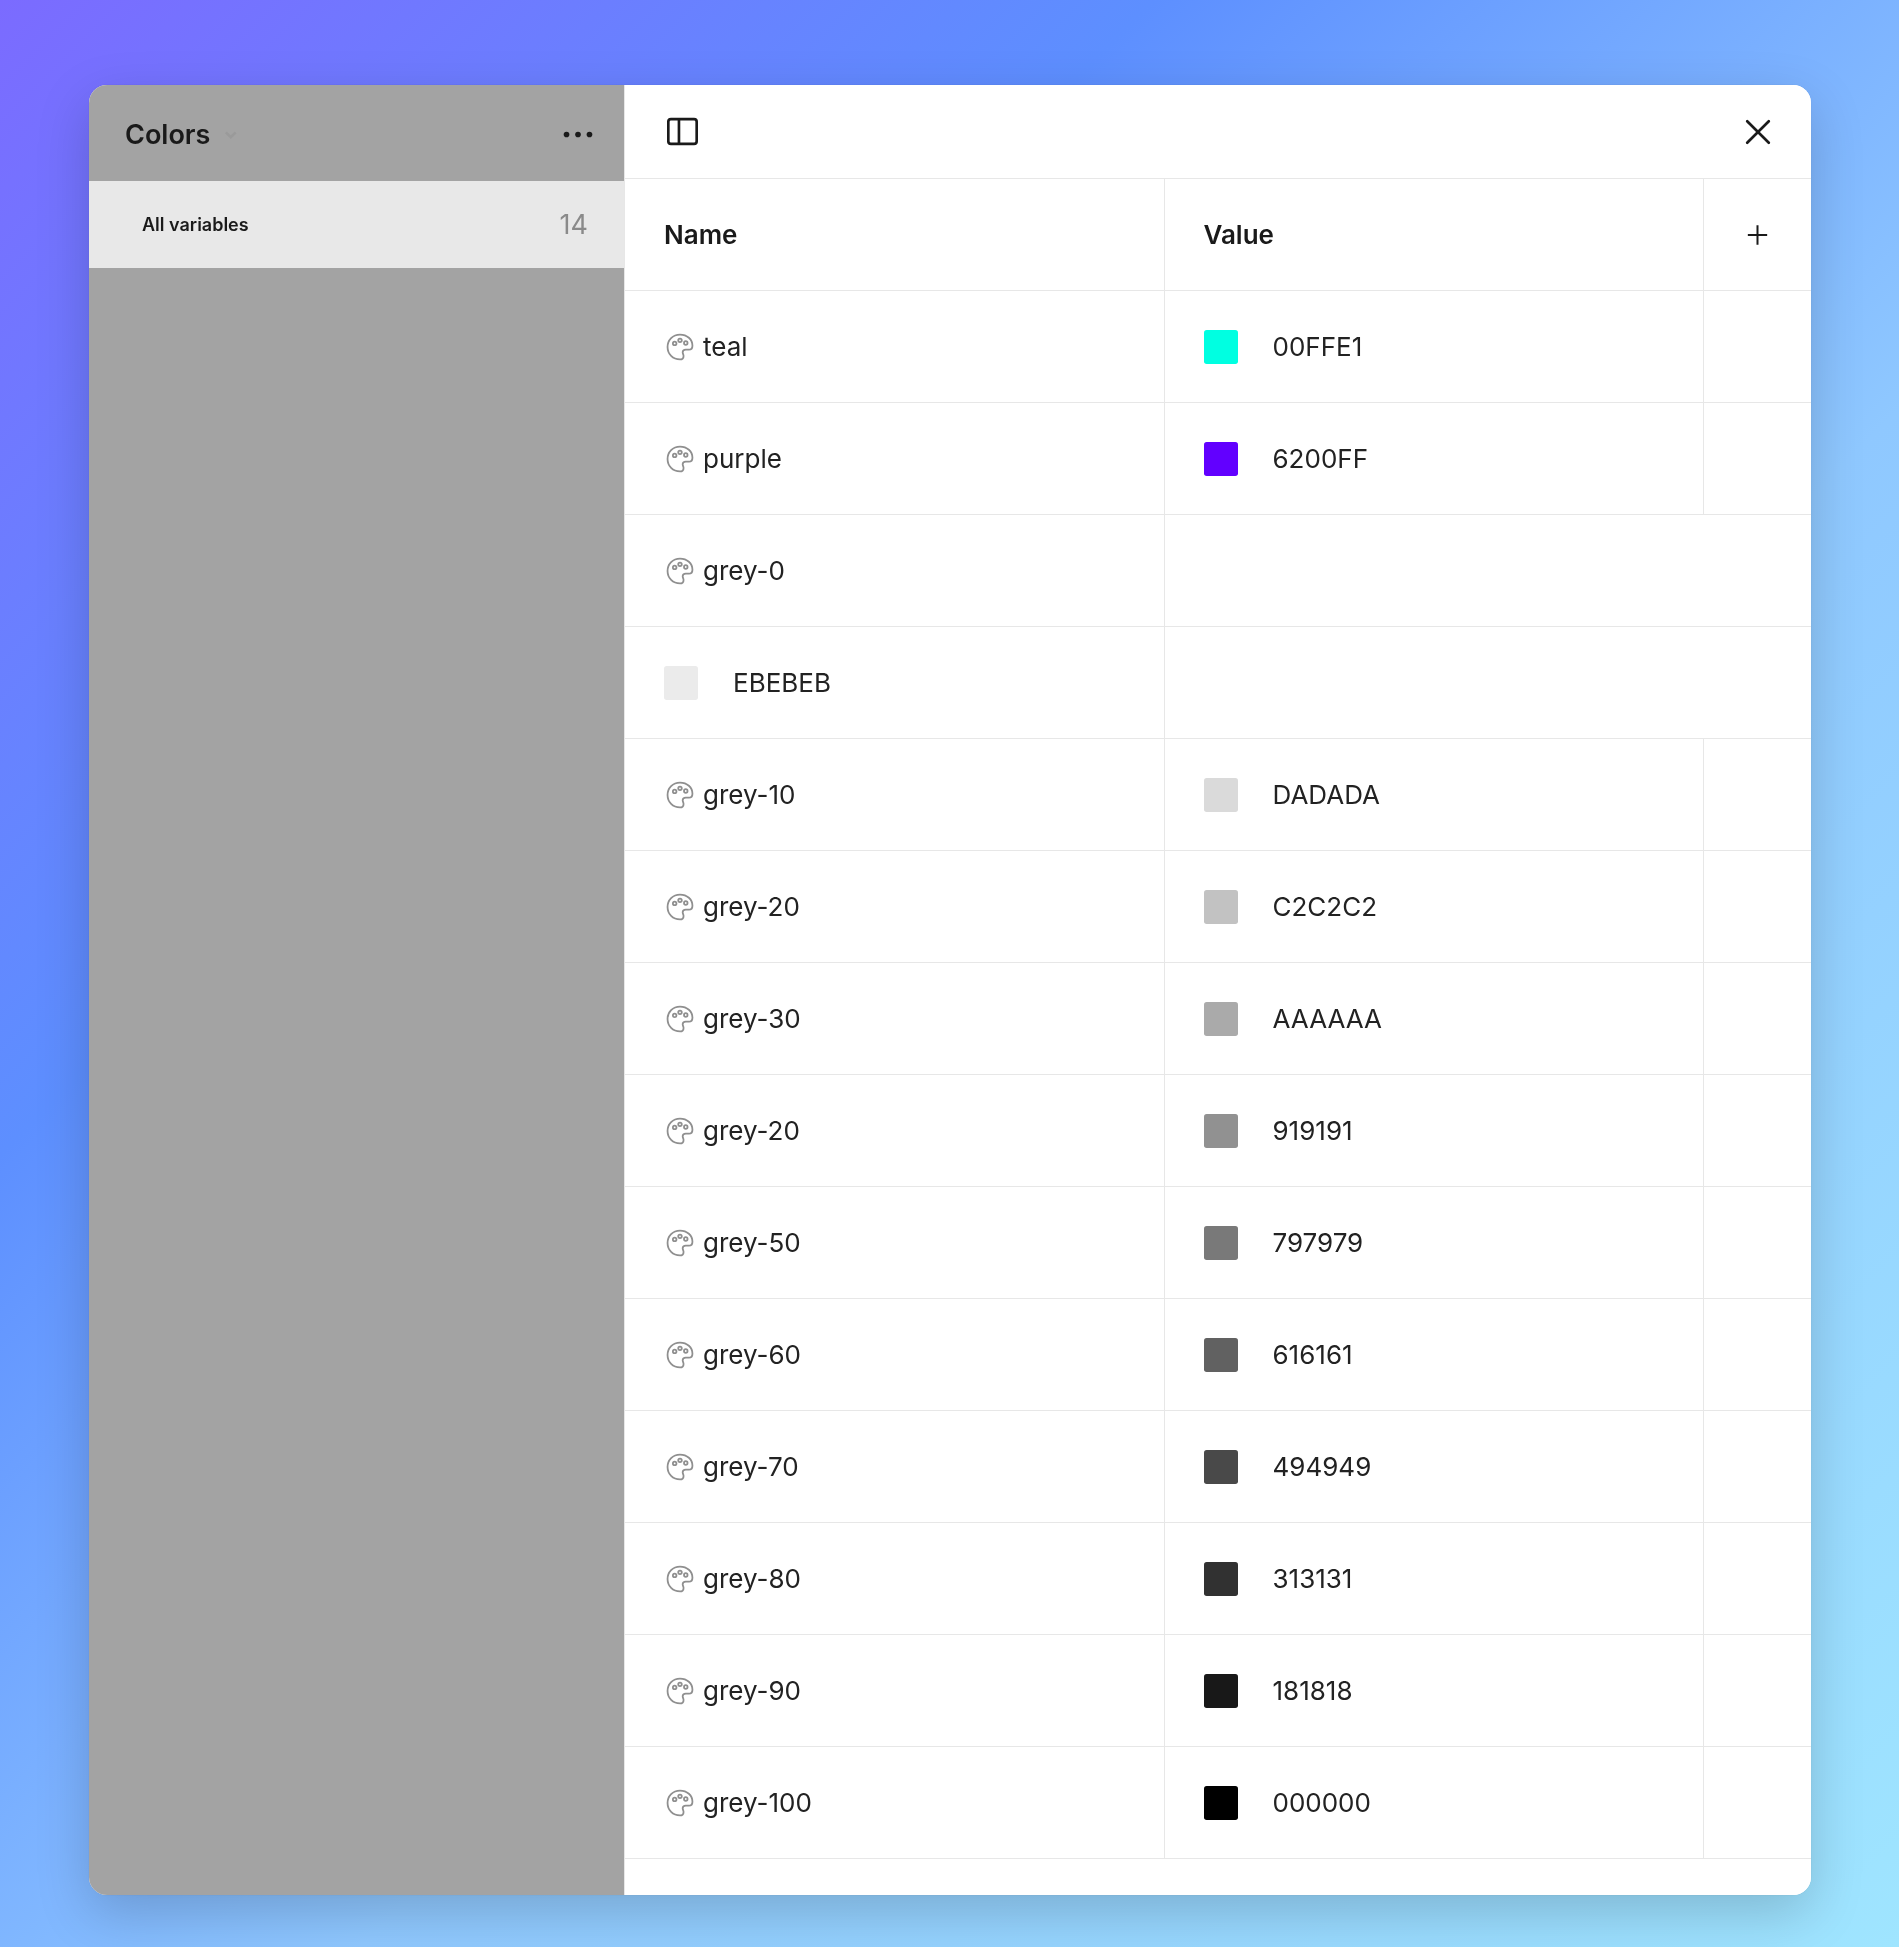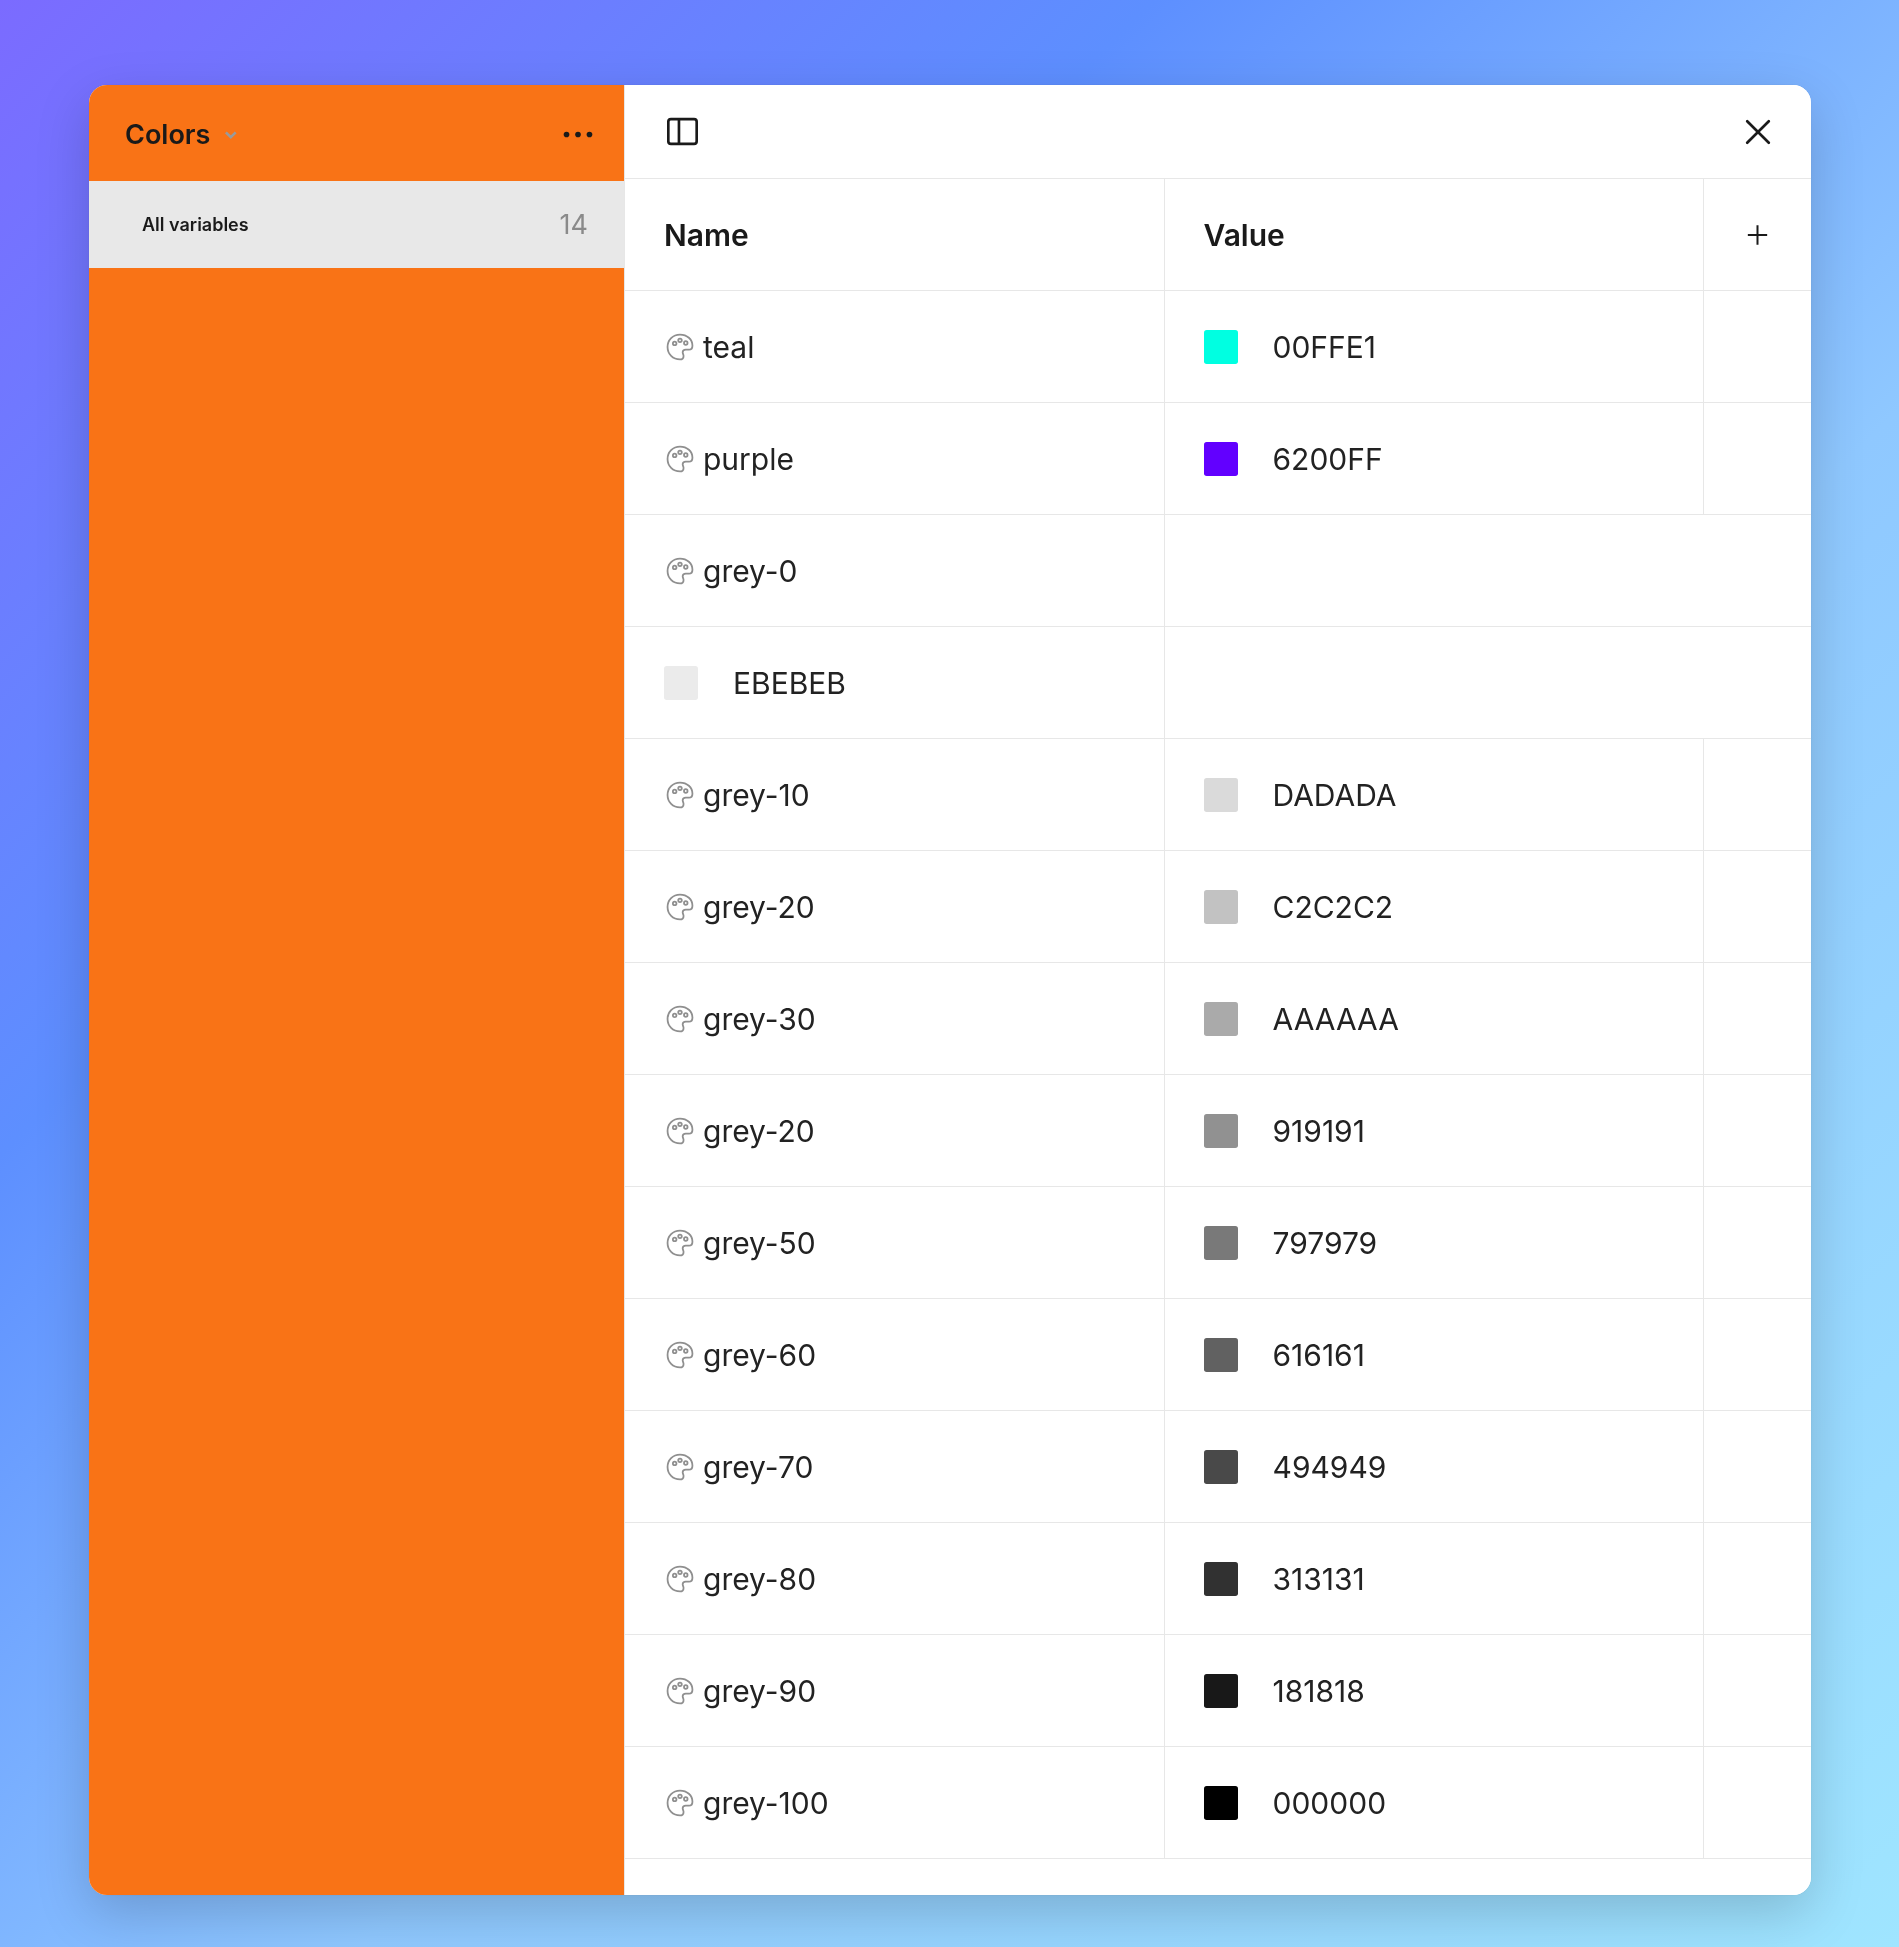--- a/index.html
+++ b/index.html
@@ -21,21 +21,21 @@
       background: #ffffff;
       border-radius: 18px;
       box-shadow: 0 18px 53px rgba(0,0,0,0.18), 0 0 0 0.9px rgba(0,0,0,0.02);
       overflow: hidden;
       display: flex;
     }
     
     .sidebar {
       width: 536px;
       flex-shrink: 0;
-      background: #f97316;
+      background: #a3a3a3;
       border-right: 0.9px solid #e7e7e7;
       display: flex;
       flex-direction: column;
     }
     .sidebar-header {
       display: flex;
       align-items: center;
       justify-content: space-between;
       padding: 30px 27px 27px 36px;
     }
@@ -134,21 +134,21 @@
       min-height: 112px;
     }
     .table-header .cell {
       font-weight: 600;
       color: #1a1a1a;
     }
     .cell {
       display:flex;
       align-items:center;
       padding: 0 39px;
-      font-size: 30px;
+      font-size: 26px;
       color: #222;
       border-right: 0.9px solid #e7e7e7;
       min-width:0;
     }
     .cell:last-child {
       border-right: none;
       justify-content:center;
     }
     .name-cell { gap: 7px; }
     .value-cell { gap: 35px; }

